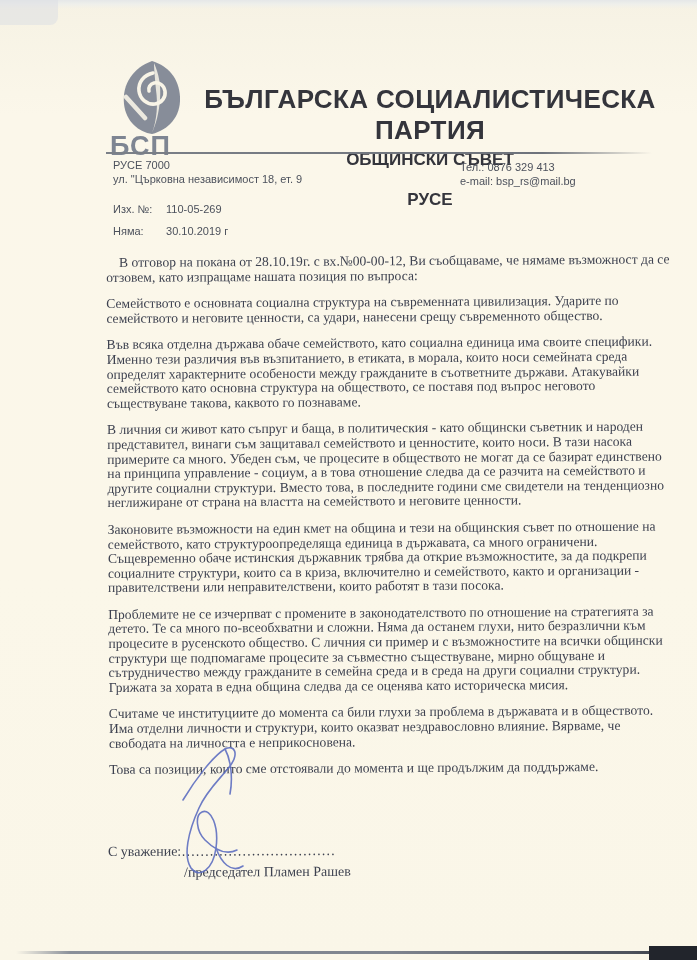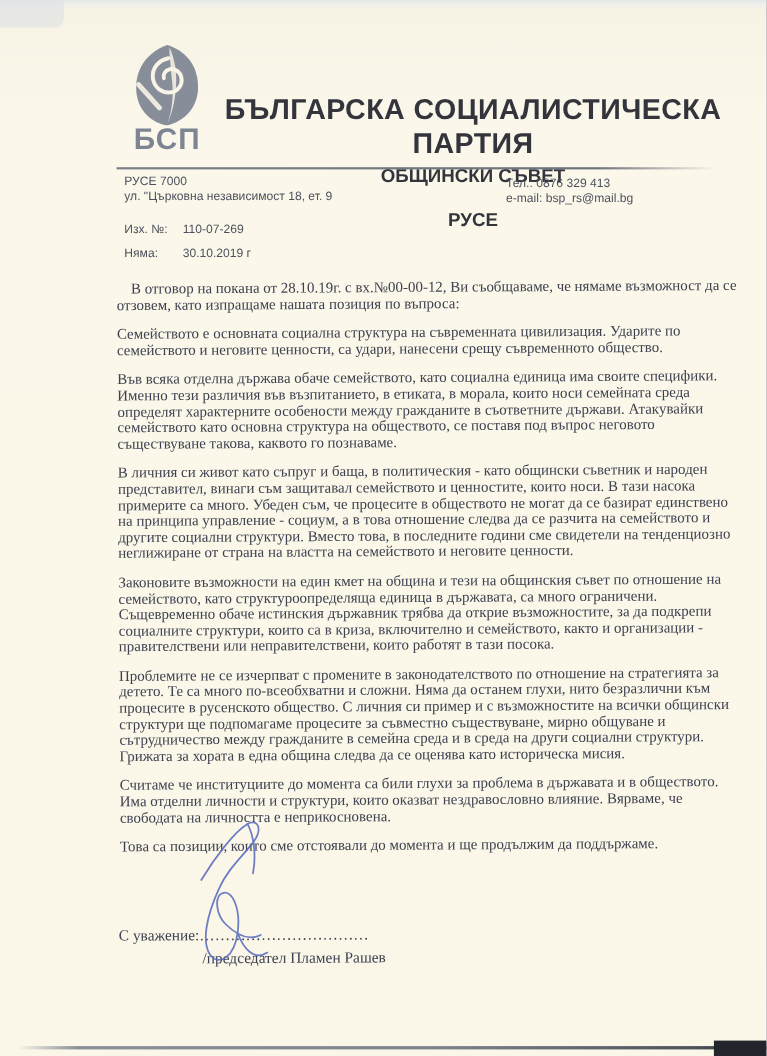--- a/index.html
+++ b/index.html
@@ -27,21 +27,21 @@
     position:absolute; left:16px; right:0; bottom:6px; height:3px;
     background:linear-gradient(90deg, rgba(125,131,140,0) 0%, #8a9099 8%, #7e848e 55%, #4d525b 90%, #2b2e35 100%);
   }
   .scan-corner-br {
     position:absolute; right:0; bottom:0; width:48px; height:14px;
     background:#22252c;
   }
 
   
   .logo {
-    position:absolute; left:110px; top:40px; width:84px; text-align:center;
+    position:absolute; left:110px; top:60px; width:84px; 
   }
   .logo svg { display:block; margin:0 auto; }
   .logo-text {
     font-family:"Liberation Sans", sans-serif; font-weight:bold;
     font-size:27px; line-height:1; letter-spacing:1px;
     color:#7e8592; margin-top:-1px;
   }
 
   .org-title {
     position:absolute; left:190px; top:84px; width:480px; text-align:center;
@@ -121,21 +121,21 @@
     <div>РУСЕ 7000</div>
     <div>ул. "Църковна независимост 18, ет. 9</div>
   </div>
   <div class="contact small-sans">
     <div>Тел.: 0876 329 413</div>
     <div>e-mail: bsp_rs@mail.bg</div>
   </div>
 
   <div class="ref-row ref-row1 small-sans">
     <span class="ref-label">Изх. №:</span>
-    <span class="ref-value">110-07-269</span>
+    <span class="ref-value">110-05-269</span>
   </div>
   <div class="ref-row ref-row2 small-sans">
     <span class="ref-label">Няма:</span>
     <span class="ref-value">30.10.2019 г</span>
   </div>
 
   <div class="letter-body">
     <p class="first">В отговор на покана от 28.10.19г. с вх.№00-00-12, Ви съобщаваме, че нямаме възможност да се отзовем, като изпращаме нашата позиция по въпроса:</p>
     <p>Семейството е основната социална структура на съвременната цивилизация. Ударите по семейството и неговите ценности,  са удари, нанесени срещу съвременното общество.</p>
     <p>Във всяка отделна държава обаче семейството, като социална единица има своите специфики. Именно тези различия във възпитанието, в етиката, в морала, които носи семейната среда определят характерните особености между гражданите  в съответните държави. Атакувайки семейството като основна структура на обществото, се поставя под въпрос неговото съществуване такова, каквото го познаваме.</p>

